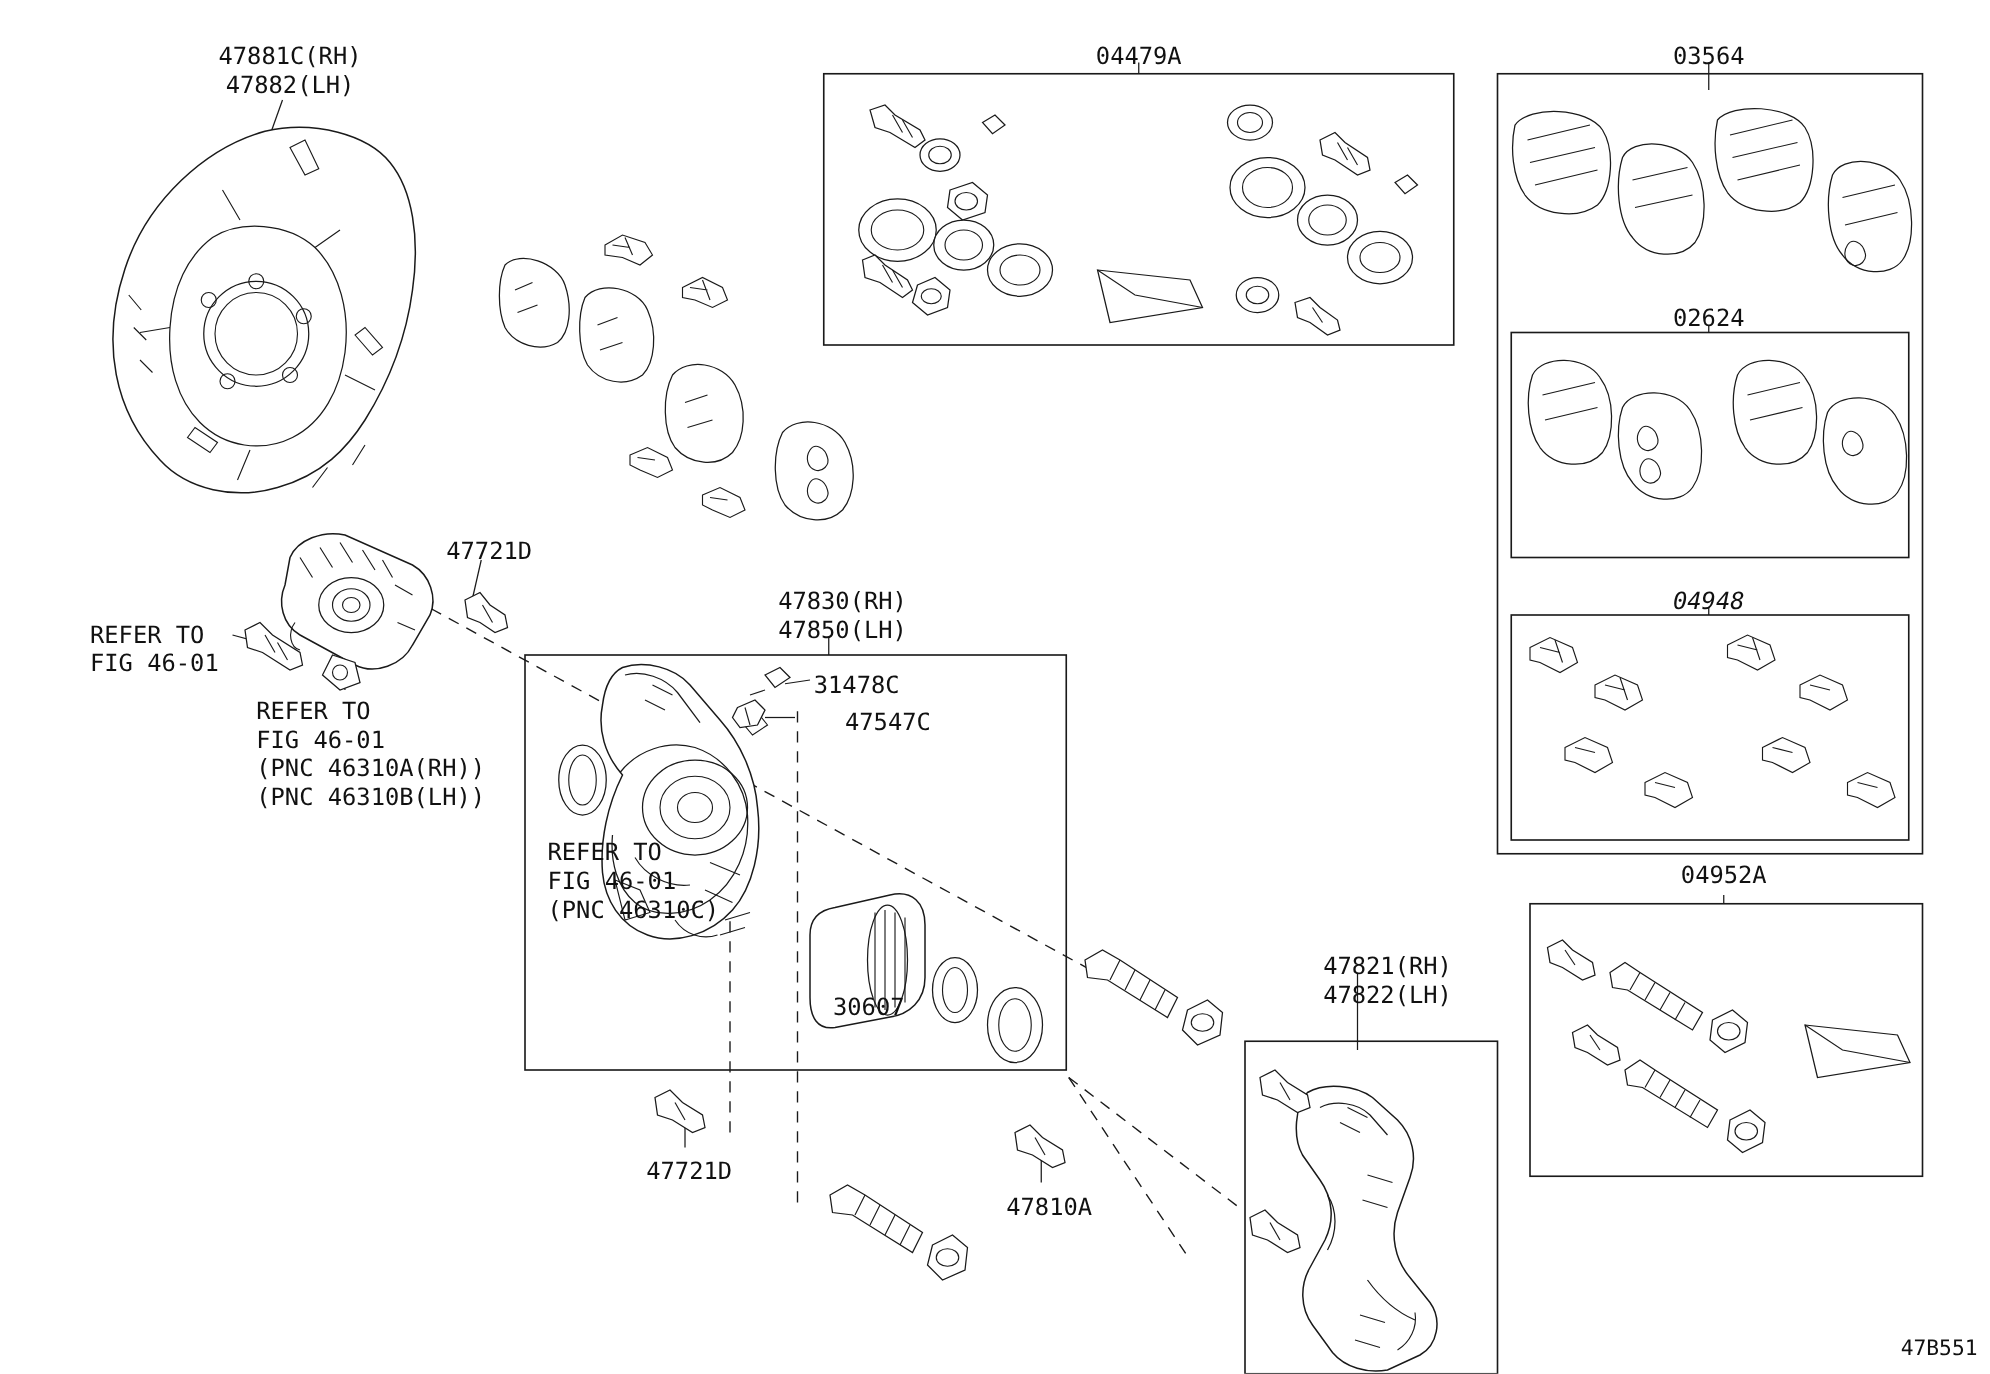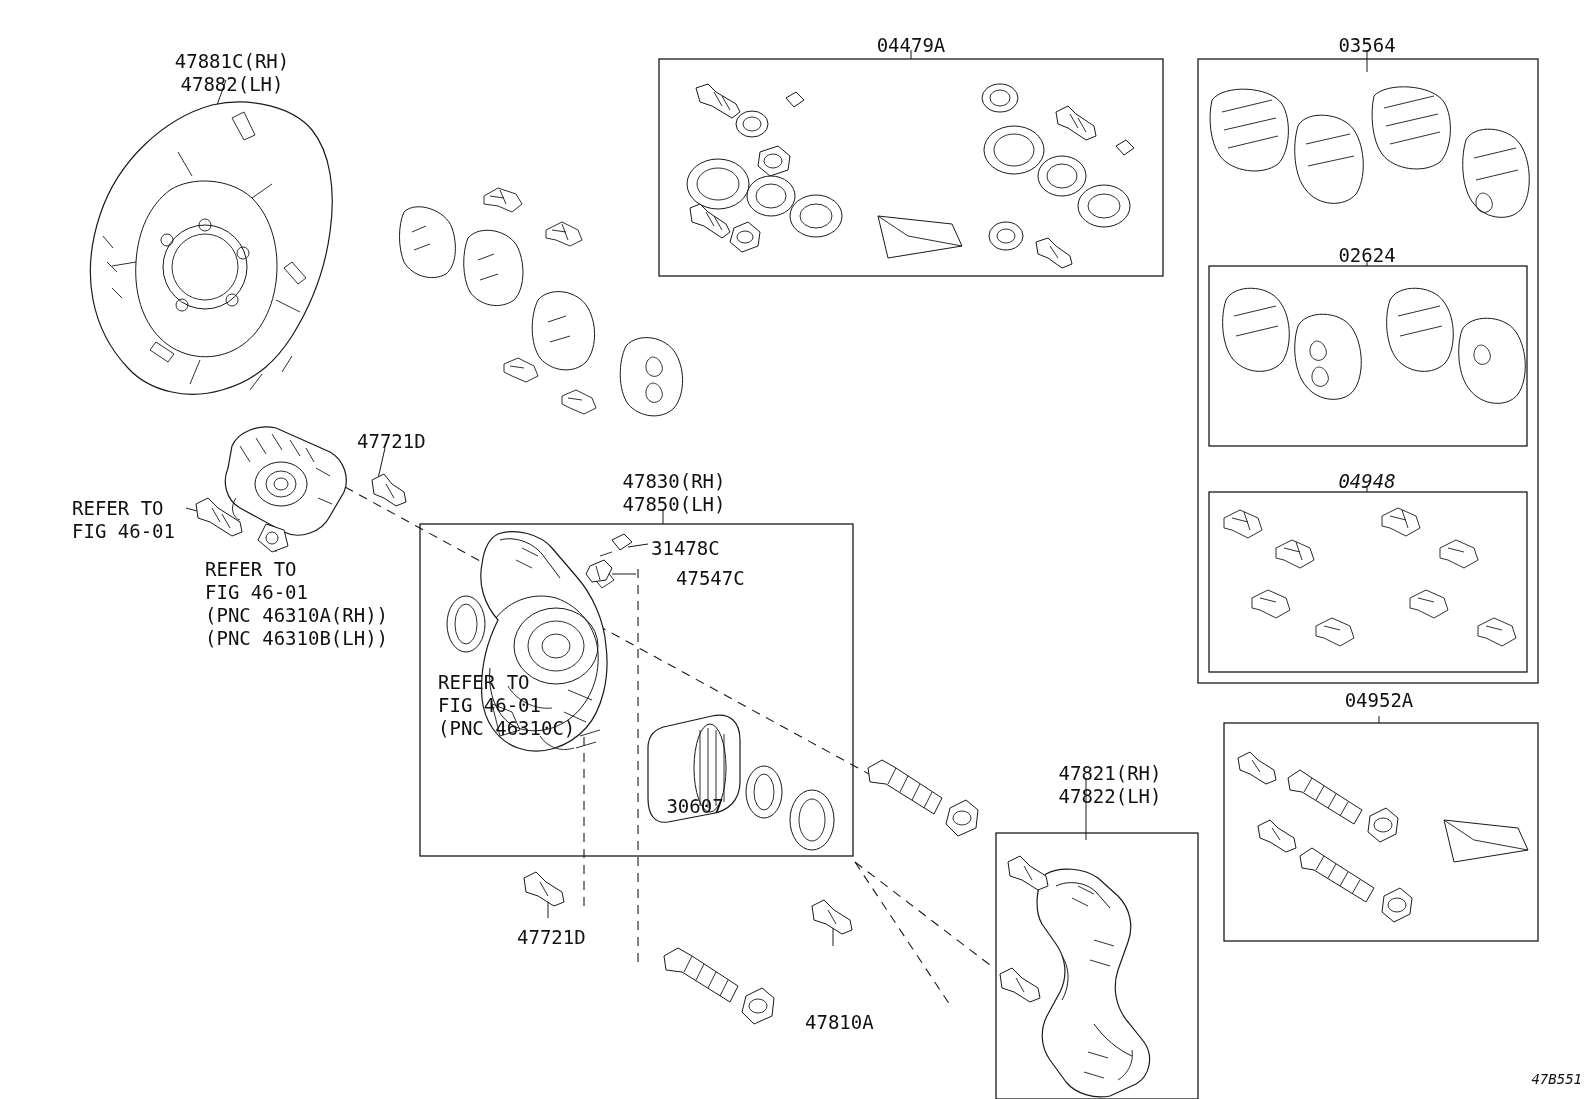--- a/index.html
+++ b/index.html
@@ -13,21 +13,21 @@
   #diagram { position:absolute; left:0; top:0; width:1592px; height:1099px; }
   .lbl {
     position:absolute;
     font-family:"DejaVu Sans Mono", monospace;
     font-size:19px;
     letter-spacing:0px;
     color:#111;
     white-space:pre;
     line-height:23px;
   }
-  .lbl.code { font-size:14px;font-style:italic; }
+  .lbl.code { font-size:17px; }
   .ctr { text-align:center; transform:translateX(-50%); }
   svg { display:block; }
   .ln2 { fill:none; stroke:#1a1a1a; stroke-width:1; }
   .thin { fill:none; stroke:#1a1a1a; stroke-width:0.9; }
   .dash { fill:none; stroke:#1a1a1a; stroke-width:1.1; stroke-dasharray:9 7; }
   .box { fill:none; stroke:#1a1a1a; stroke-width:1.3; }
   .wht { fill:#ffffff; stroke:#1a1a1a; stroke-width:1.2; }
   .wht2 { fill:#ffffff; stroke:#1a1a1a; stroke-width:1; }
 </style>
 </head>
@@ -347,21 +347,21 @@
     <path class="thin" d="M1088 1052 L1108 1058 M1084 1072 L1104 1078"></path>
     <path class="thin" d="M1118 1080 C1128 1074 1134 1062 1132 1050"></path>
 
     <path class="wht2" d="M1008 862 L1020 856 L1030 866 L1046 876 L1048 886 L1038 890 L1022 880 L1010 876 Z"></path>
     <path class="thin" d="M1024 866 L1032 880"></path>
     <path class="wht2" d="M1000 974 L1012 968 L1022 978 L1038 988 L1040 998 L1030 1002 L1014 992 L1002 988 Z"></path>
     <path class="thin" d="M1016 978 L1024 992"></path>
   </g>
 </svg>
 
-<div class="lbl ctr" style="left:232px; top:34px;margin-top:16px;">47881C(RH)
+<div class="lbl ctr" style="left:232px; top:34px;">47881C(RH)
 47882(LH)</div>
 <div class="lbl ctr" style="left:911px; top:34px;text-align:center;">04479A</div>
 <div class="lbl ctr" style="left:1367px; top:34px;">03564</div>
 <div class="lbl ctr" style="left:1367px; top:244px;">02624</div>
 <div class="lbl ctr" style="left:1367px; top:470px;font-style:italic;">04948</div>
 <div class="lbl ctr" style="left:1379px; top:689px;">04952A</div>
 <div class="lbl" style="left:357px; top:430px;">47721D</div>
 <div class="lbl" style="left:72px;  top:497px;">REFER TO
 FIG 46-01</div>
 <div class="lbl" style="left:205px; top:558px;">REFER TO
@@ -370,17 +370,17 @@
 (PNC 46310B(LH))</div>
 <div class="lbl" style="left:438px; top:671px;">REFER TO
 FIG 46-01
 (PNC 46310C)</div>
 <div class="lbl ctr" style="left:674px; top:470px;">47830(RH)
 47850(LH)</div>
 <div class="lbl" style="left:651px; top:537px;">31478C</div>
 <div class="lbl" style="left:676px; top:567px;">47547C</div>
 <div class="lbl ctr" style="left:695px; top:795px;">30607</div>
 <div class="lbl" style="left:517px; top:926px;">47721D</div>
-<div class="lbl" style="left:805px; top:1011px;">47810A</div>
+<div class="lbl" style="left:805px; top:955px;">47810A</div>
 <div class="lbl ctr" style="left:1110px; top:762px;">47821(RH)
 47822(LH)</div>
 
 <div class="lbl code" style="right:10px; bottom:8px; left:auto; top:auto;">47B551</div>
 
 </body></html>

